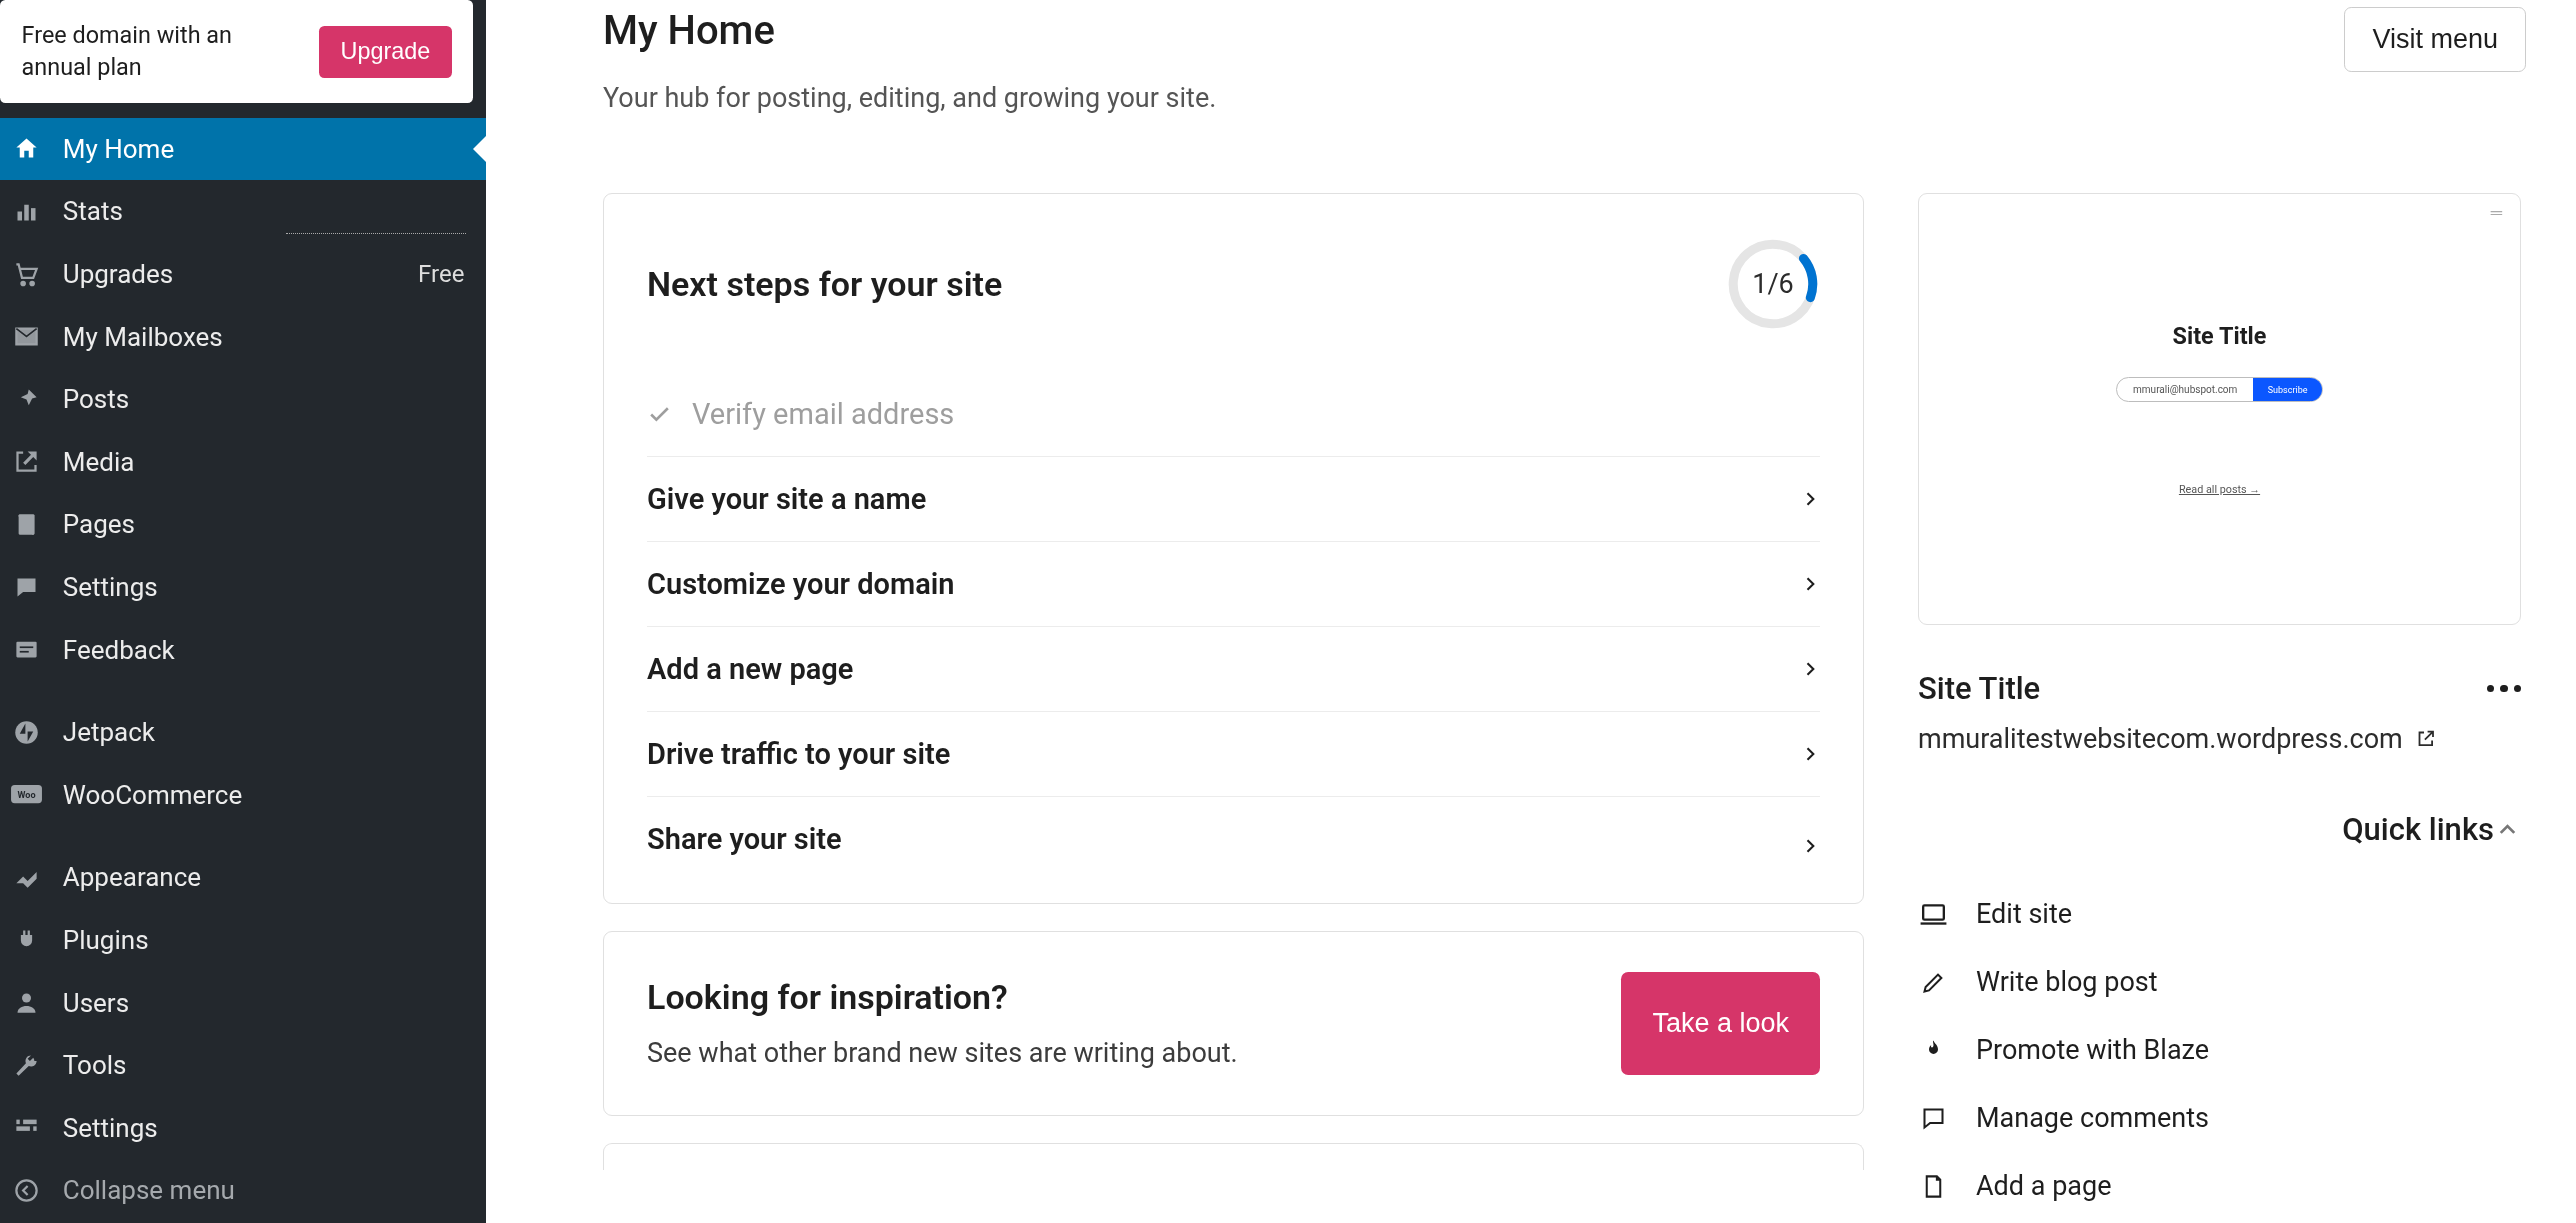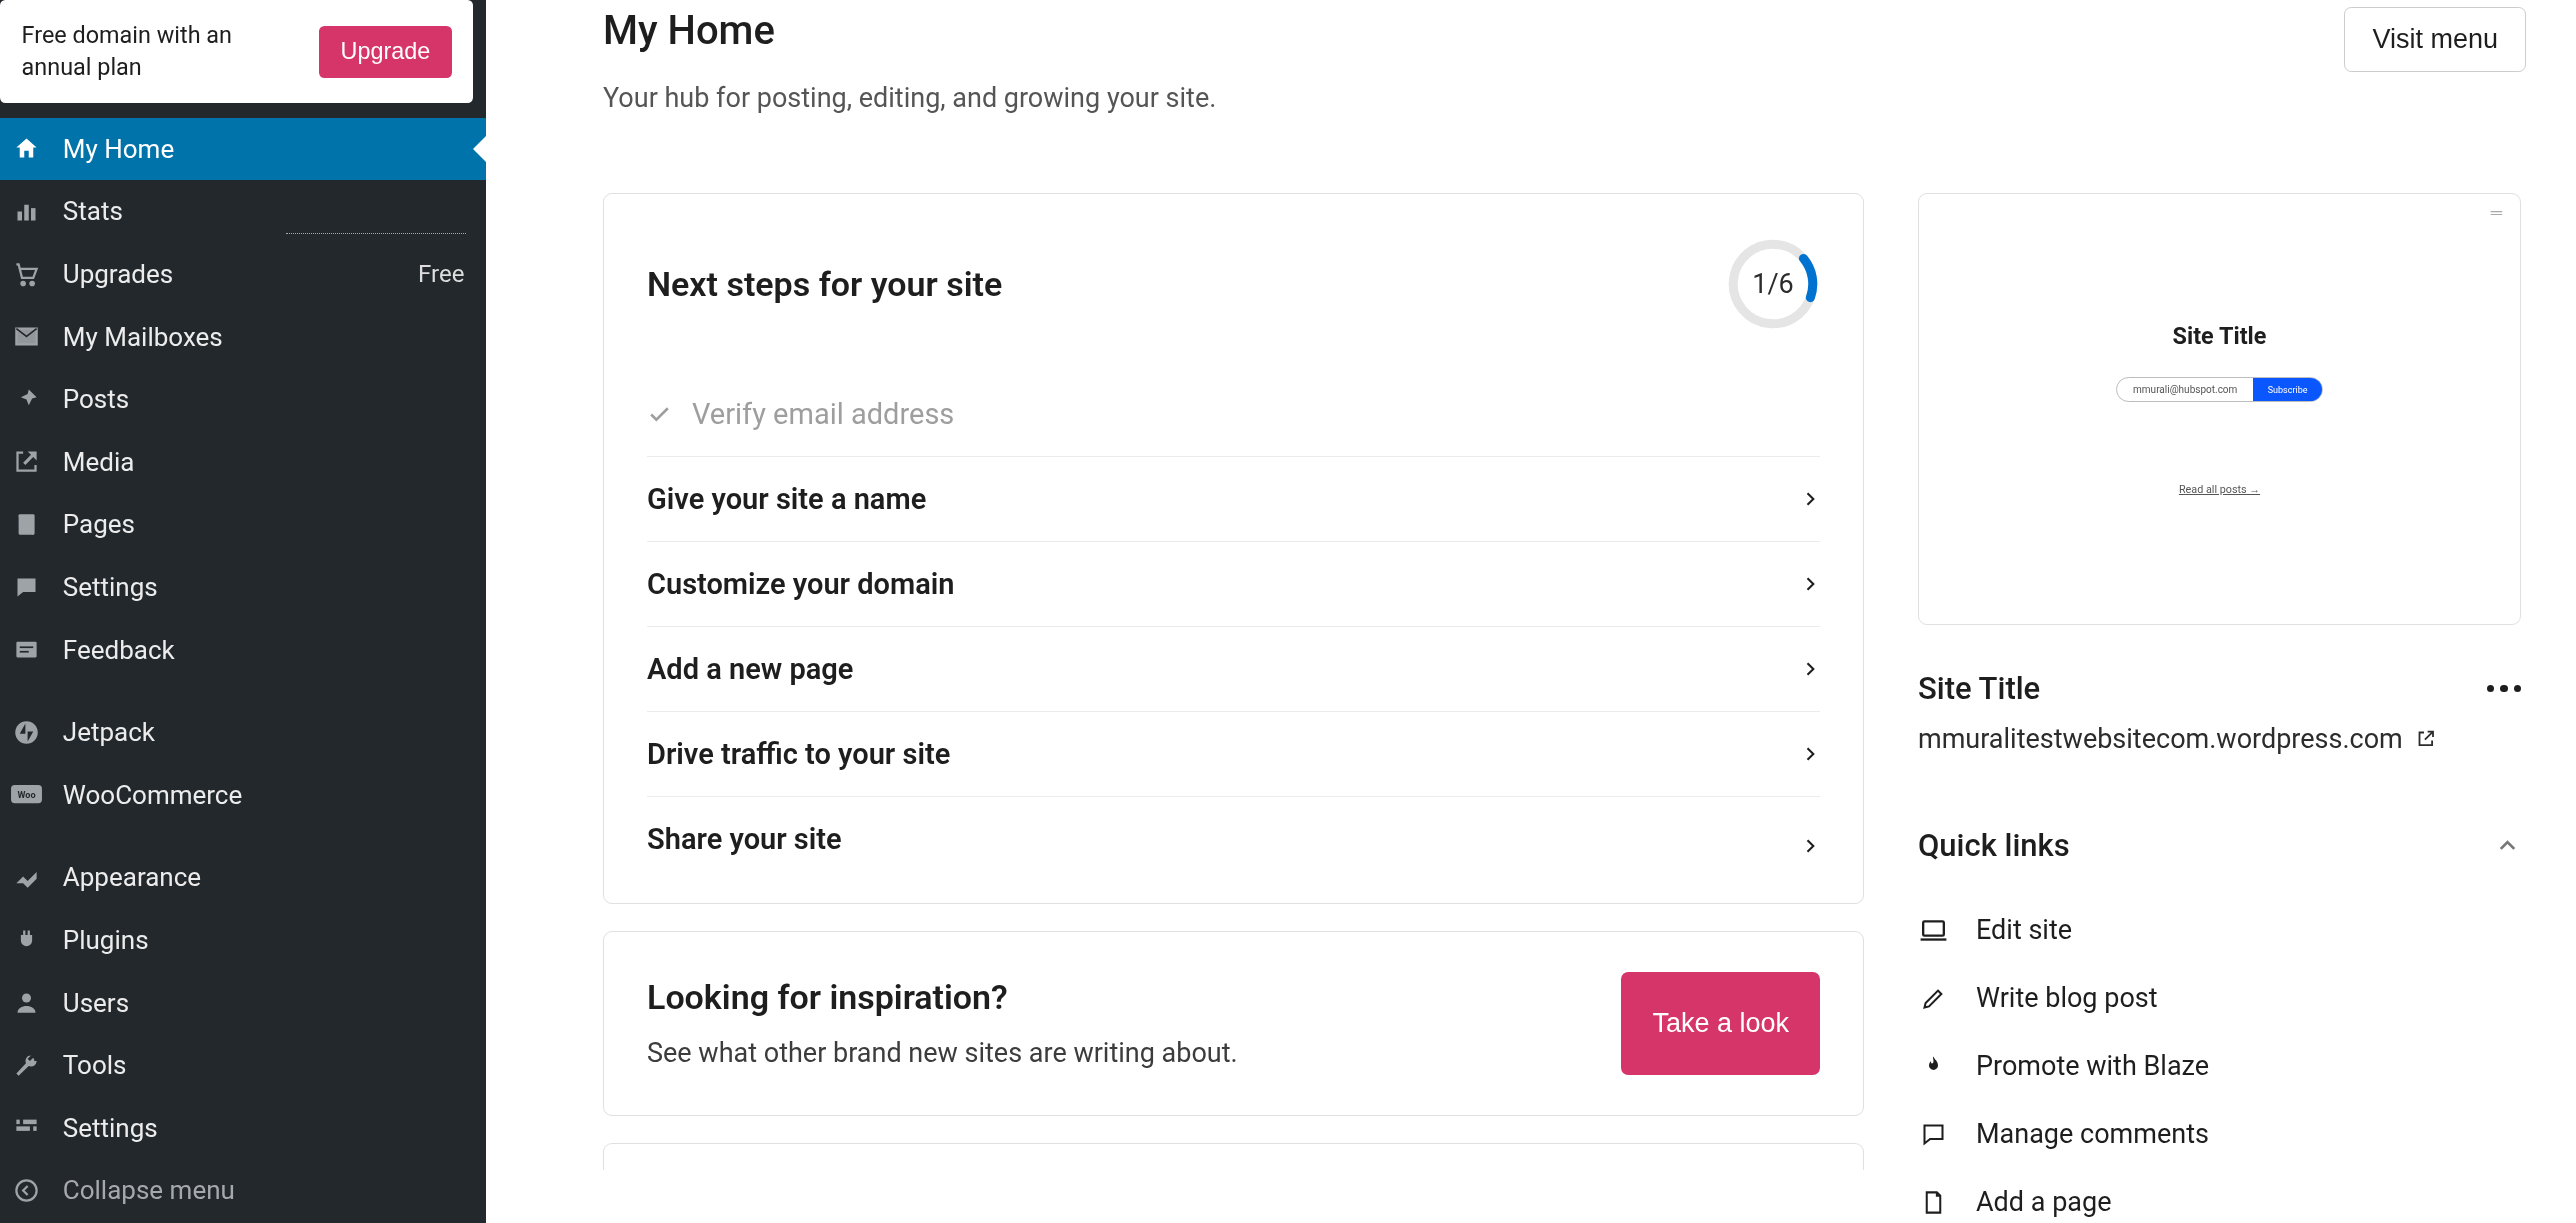--- a/index.html
+++ b/index.html
@@ -252,23 +252,23 @@
 .site-url {
   margin-top: 16px;
   font-size: 27px;
   color: #2c2c2c;
   display: flex;
   align-items: center;
   gap: 12.6px;
 }
 
 .quick-head {
-  margin-top: 72px;
-  display: flex;
-  justify-content: space-between;
+  margin-top: 56px;
+  display: flex;
+  justify-content: flex-end;
   align-items: center;
 }
 .quick-title { font-size: 31px; font-weight: 500; color: #1e1e1e; }
 .quick-chev { color: #777; }
 .quick-links { margin-top: 32px; list-style: none; }
 .quick-item {
   display: flex;
   align-items: center;
   gap: 27px;
   padding: 18px 0;

